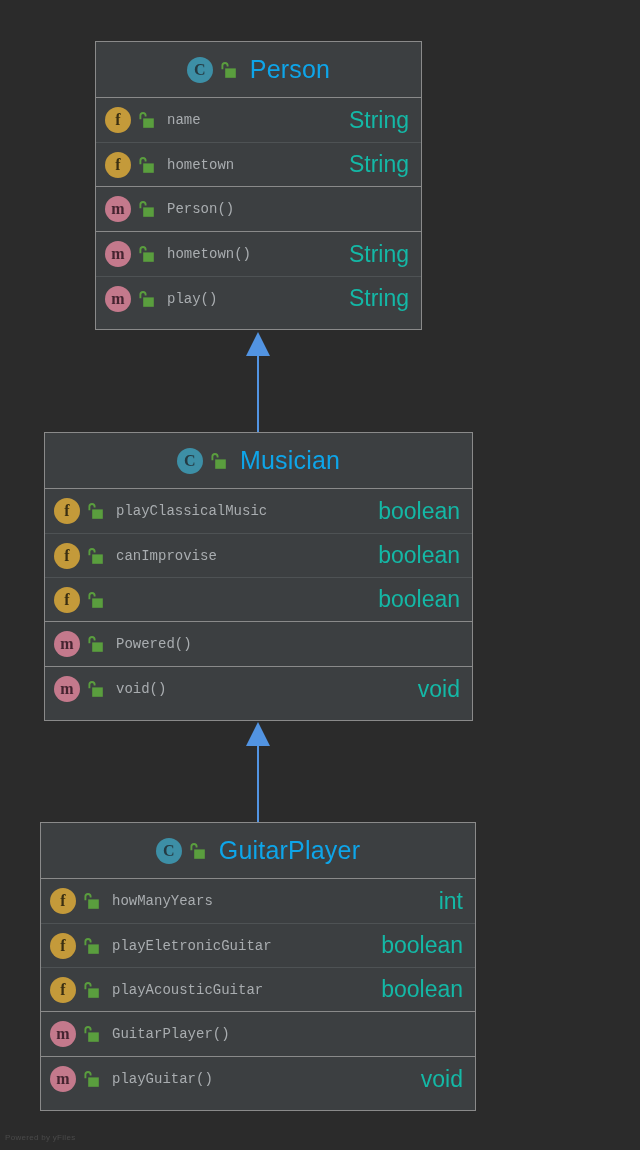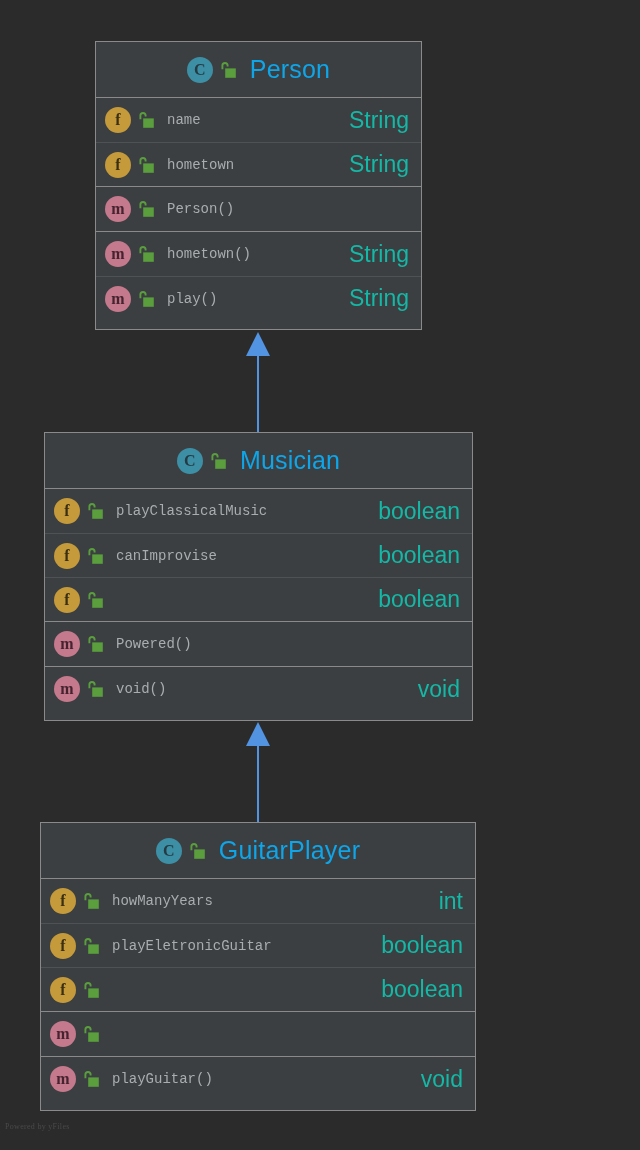--- a/index.html
+++ b/index.html
@@ -114,25 +114,25 @@
 
   
   .edge {
     position: absolute;
   }
 
   
   .watermark {
     position: absolute;
     left: 5px;
-    bottom: 19px;
+    bottom: 8px;
     font-size: 8px;
     color: #4a4a4a;
     letter-spacing: .3px;
-    font-family: Liberation Serif, serif;
+    font-family: Liberation Sans, sans-serif;
     margin-top: 23px;
   }
 </style>
 </head>
 <body>
 
 <div id="canvas">
     <div class="uml-class" style="left: 95px; top: 41px; width: 327px; height: 289px;">
       <div class="uml-header">
         <div class="badge badge-class">C</div>
@@ -279,30 +279,32 @@
           </svg>
           <span class="member-name">playEletronicGuitar</span>
           <span class="member-type">boolean</span>
         </div>
         <div class="uml-row">
           <div class="badge badge-field">f</div>
           <svg class="lock-icon" viewBox="0 0 17 18">
             <path d="M2.4 8.2 V4.6 A2.6 2.6 0 0 1 7.6 4.6 V5.4" fill="none" stroke="#5a9e3e" stroke-width="1.9"></path>
             <rect x="5.2" y="7.4" width="10.6" height="9.4" fill="#5a9e3e"></rect>
           </svg>
-          <span class="member-type">boolean</span>
-        </div>
-      </div>
-      <div class="uml-section">
-        <div class="uml-row">
-          <div class="badge badge-method">m</div>
-          <svg class="lock-icon" viewBox="0 0 17 18">
-            <path d="M2.4 8.2 V4.6 A2.6 2.6 0 0 1 7.6 4.6 V5.4" fill="none" stroke="#5a9e3e" stroke-width="1.9"></path>
-            <rect x="5.2" y="7.4" width="10.6" height="9.4" fill="#5a9e3e"></rect>
-          </svg>
+          <span class="member-name">playAcousticGuitar</span>
+          <span class="member-type">boolean</span>
+        </div>
+      </div>
+      <div class="uml-section">
+        <div class="uml-row">
+          <div class="badge badge-method">m</div>
+          <svg class="lock-icon" viewBox="0 0 17 18">
+            <path d="M2.4 8.2 V4.6 A2.6 2.6 0 0 1 7.6 4.6 V5.4" fill="none" stroke="#5a9e3e" stroke-width="1.9"></path>
+            <rect x="5.2" y="7.4" width="10.6" height="9.4" fill="#5a9e3e"></rect>
+          </svg>
+          <span class="member-name">GuitarPlayer()</span>
         </div>
       </div>
       <div class="uml-section last">
         <div class="uml-row">
           <div class="badge badge-method">m</div>
           <svg class="lock-icon" viewBox="0 0 17 18">
             <path d="M2.4 8.2 V4.6 A2.6 2.6 0 0 1 7.6 4.6 V5.4" fill="none" stroke="#5a9e3e" stroke-width="1.9"></path>
             <rect x="5.2" y="7.4" width="10.6" height="9.4" fill="#5a9e3e"></rect>
           </svg>
           <span class="member-name">playGuitar()</span>

